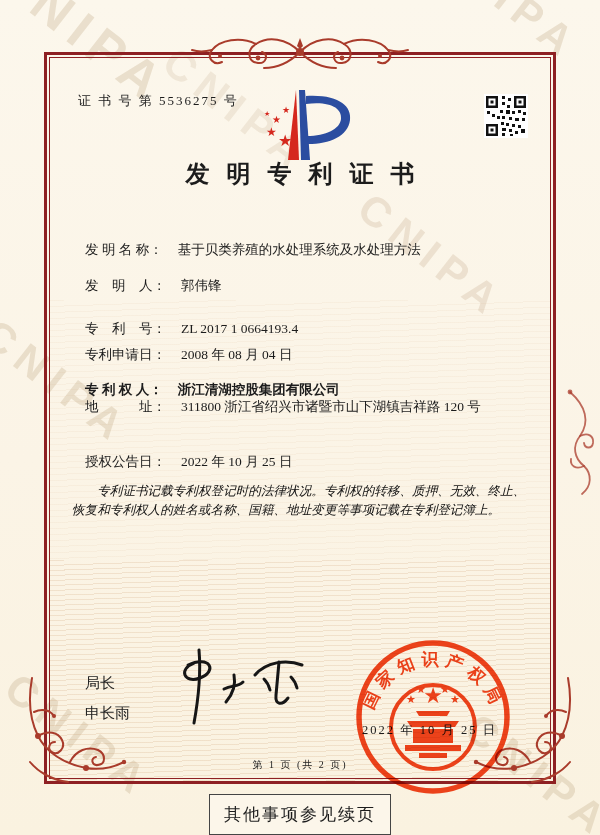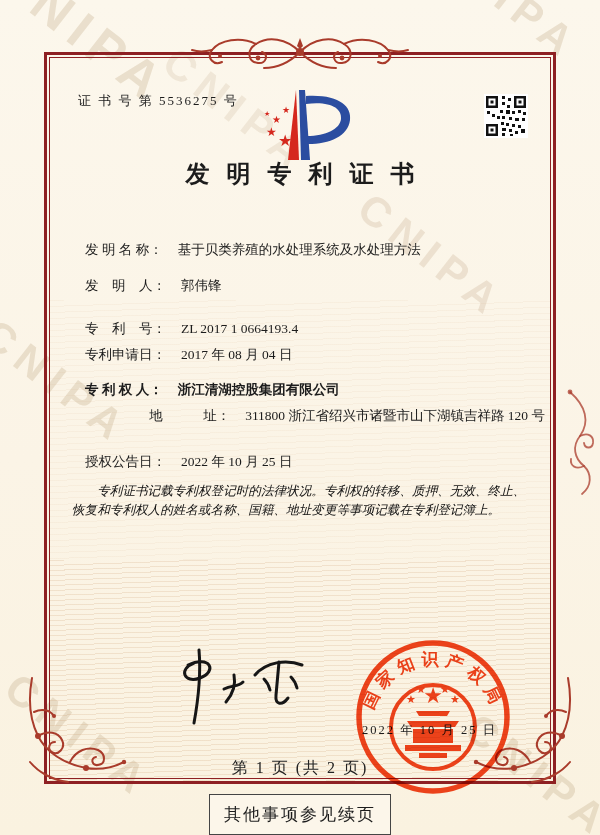--- a/index.html
+++ b/index.html
@@ -53,21 +53,21 @@
     margin:0 0 3px 0;font-size:12.6px;line-height:1.52;text-indent:2em;
     font-style:italic;color:#111;
   }
   
   .signoff{position:absolute;left:85px;top:668px;font-family:"Liberation Sans","DejaVu Sans",sans-serif;font-size:15px;line-height:30px;color:#222;}
   .sig{position:absolute;left:158px;top:645px;}
   
   .seal-date{position:absolute;left:362px;top:722px;font-size:12.5px;letter-spacing:2px;}
   .seal{position:absolute;left:353px;top:637px;mix-blend-mode:multiply;opacity:.95;}
   
-  .page-info{position:absolute;left:0;right:0;top:758px;text-align:center;font-size:16px;letter-spacing:2px;color:#222;}
+  .page-info{position:absolute;left:0;right:0;top:758px;text-align:center;font-size:10px;letter-spacing:2px;color:#222;}
   .note-box{
     position:absolute;left:50%;top:794px;transform:translateX(-50%);
     border:1px solid #444;padding:8px 14px;font-size:17px;letter-spacing:2px;background:rgba(253,249,240,.6);
   }
 </style>
 </head>
 <body>
 
 <div class="page">
 
@@ -212,36 +212,40 @@
   <div class="row" style="top:241px;">
     <span class="flabel">发 明 名 称：</span><span class="fvalue">基于贝类养殖的水处理系统及水处理方法</span>
   </div>
   <div class="row" style="top:277px;">
     <span class="flabel">发　明　人：</span><span class="fvalue">郭伟锋</span>
   </div>
   <div class="row" style="top:320px;">
     <span class="flabel">专　利　号：</span><span class="fvalue">ZL 2017 1 0664193.4</span>
   </div>
   <div class="row" style="top:346px;">
-    <span class="flabel">专利申请日：</span><span class="fvalue">2017 年 08 月 04 日</span>
+    <span class="flabel">专利申请日：</span><span class="fvalue">2008 年 08 月 04 日</span>
   </div>
   <div class="row" style="top:381px;font-weight:bold;">
     <span class="flabel">专 利 权 人：</span><span class="fvalue">浙江清湖控股集团有限公司</span>
   </div>
-  <div class="row" style="top:407px;text-align:right;">
+  <div class="row" style="top:398px;">
     <span class="flabel">地　　　址：</span><span class="fvalue">311800 浙江省绍兴市诸暨市山下湖镇吉祥路 120 号</span>
   </div>
   <div class="row" style="top:453px;">
     <span class="flabel">授权公告日：</span><span class="fvalue">2022 年 10 月 25 日</span>
   </div>
 
   <div class="paras">
     <p>专利证书记载专利权登记时的法律状况。专利权的转移、质押、无效、终止、恢复和专利权人的姓名或名称、国籍、地址变更等事项记载在专利登记簿上。</p>
   </div>
 
+  <div class="signoff">
+    <div>局长</div>
+    <div>申长雨</div>
+  </div>
 
   <svg class="sig" width="165" height="85" viewBox="0 0 165 85">
     <g fill="none" stroke="#161616" stroke-width="3" stroke-linecap="round" stroke-linejoin="round">
       <path d="M30,20 C52,10 60,26 42,33 C26,39 20,24 36,18"></path>
       <path d="M41,5 C43,28 40,56 36,78"></path>
       <path d="M76,30 C78,40 74,50 68,57"></path>
       <path d="M66,44 C74,40 80,42 85,37"></path>
       <path d="M97,30 C108,17 128,14 144,20"></path>
       <path d="M121,17 L118,50 C117,60 124,61 130,53"></path>
       <path d="M106,34 c4,4 5,7 6,11"></path>

